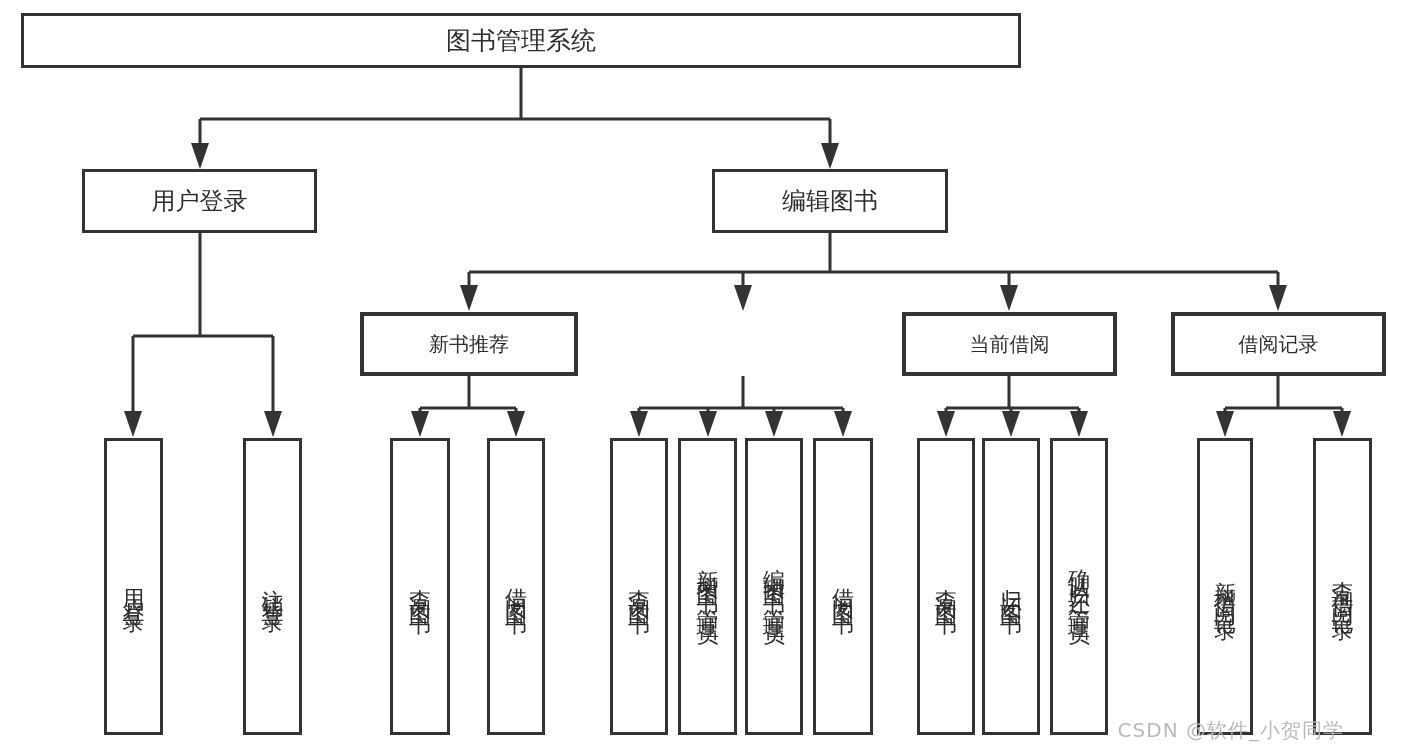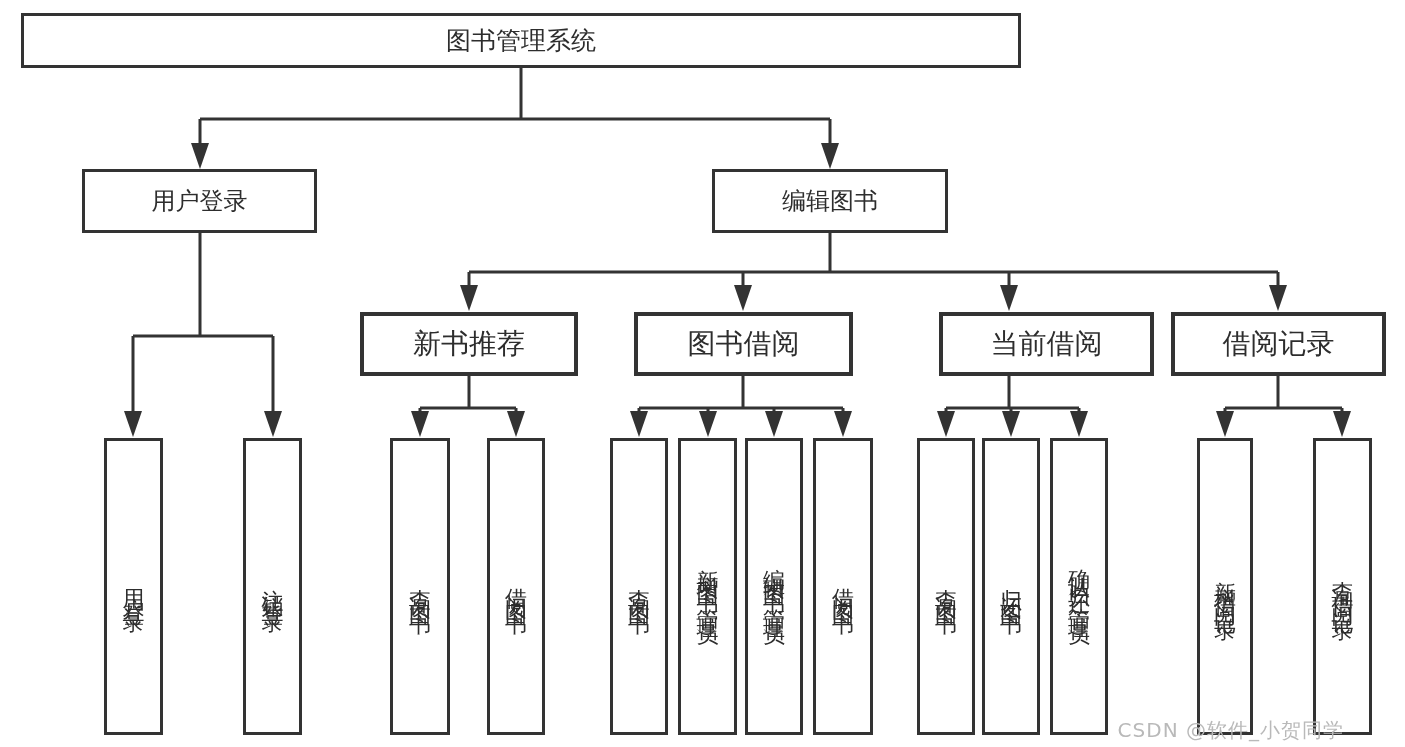--- a/index.html
+++ b/index.html
@@ -16,21 +16,21 @@
     position: absolute;
     border: 3px solid #333333;
     background: #ffffff;
     display: flex;
     align-items: center;
     justify-content: center;
     color: #2d2d2d;
   }
   .root { left: 21px; top: 13px; width: 1000px; height: 55px; font-size: 25px; }
   .lvl1 { top: 169px; height: 64px; font-size: 24px; }
-  .lvl2 { top: 312px; height: 64px; font-size: 28px; border-width: 4px; }
+  .lvl2 { top: 312px; height: 64px; font-size: 20px; border-width: 4px; }
   .leaf {
     position: absolute;
     top: 438px;
     height: 297px;
     border: 3px solid #333333;
     background: #ffffff;
     display: flex;
     align-items: center;
     justify-content: center;
     color: #2d2d2d;
@@ -99,24 +99,21 @@
   <div class="hbox lvl1" style="left:82px;width:235px">
     <span>用户登录</span>
   </div>
   <div class="hbox lvl1" style="left:712px;width:236px">
     <span>编辑图书</span>
   </div>
 
   <div class="hbox lvl2" style="left:360px;width:218px">
     <span>新书推荐</span>
   </div>
-  <div class="hbox lvl2" style="left:634px;width:219px">
-    <span>图书借阅</span>
-  </div>
-  <div class="hbox lvl2" style="left:939px;width:215px">
+  <div class="hbox lvl2" style="left:902px;width:215px">
     <span>当前借阅</span>
   </div>
   <div class="hbox lvl2" style="left:1171px;width:215px">
     <span>借阅记录</span>
   </div>
 
   <div class="leaf" style="left:104px;width:59px">
     <span class="vtext">用户登录</span>
   </div>
   <div class="leaf" style="left:243px;width:59px">

